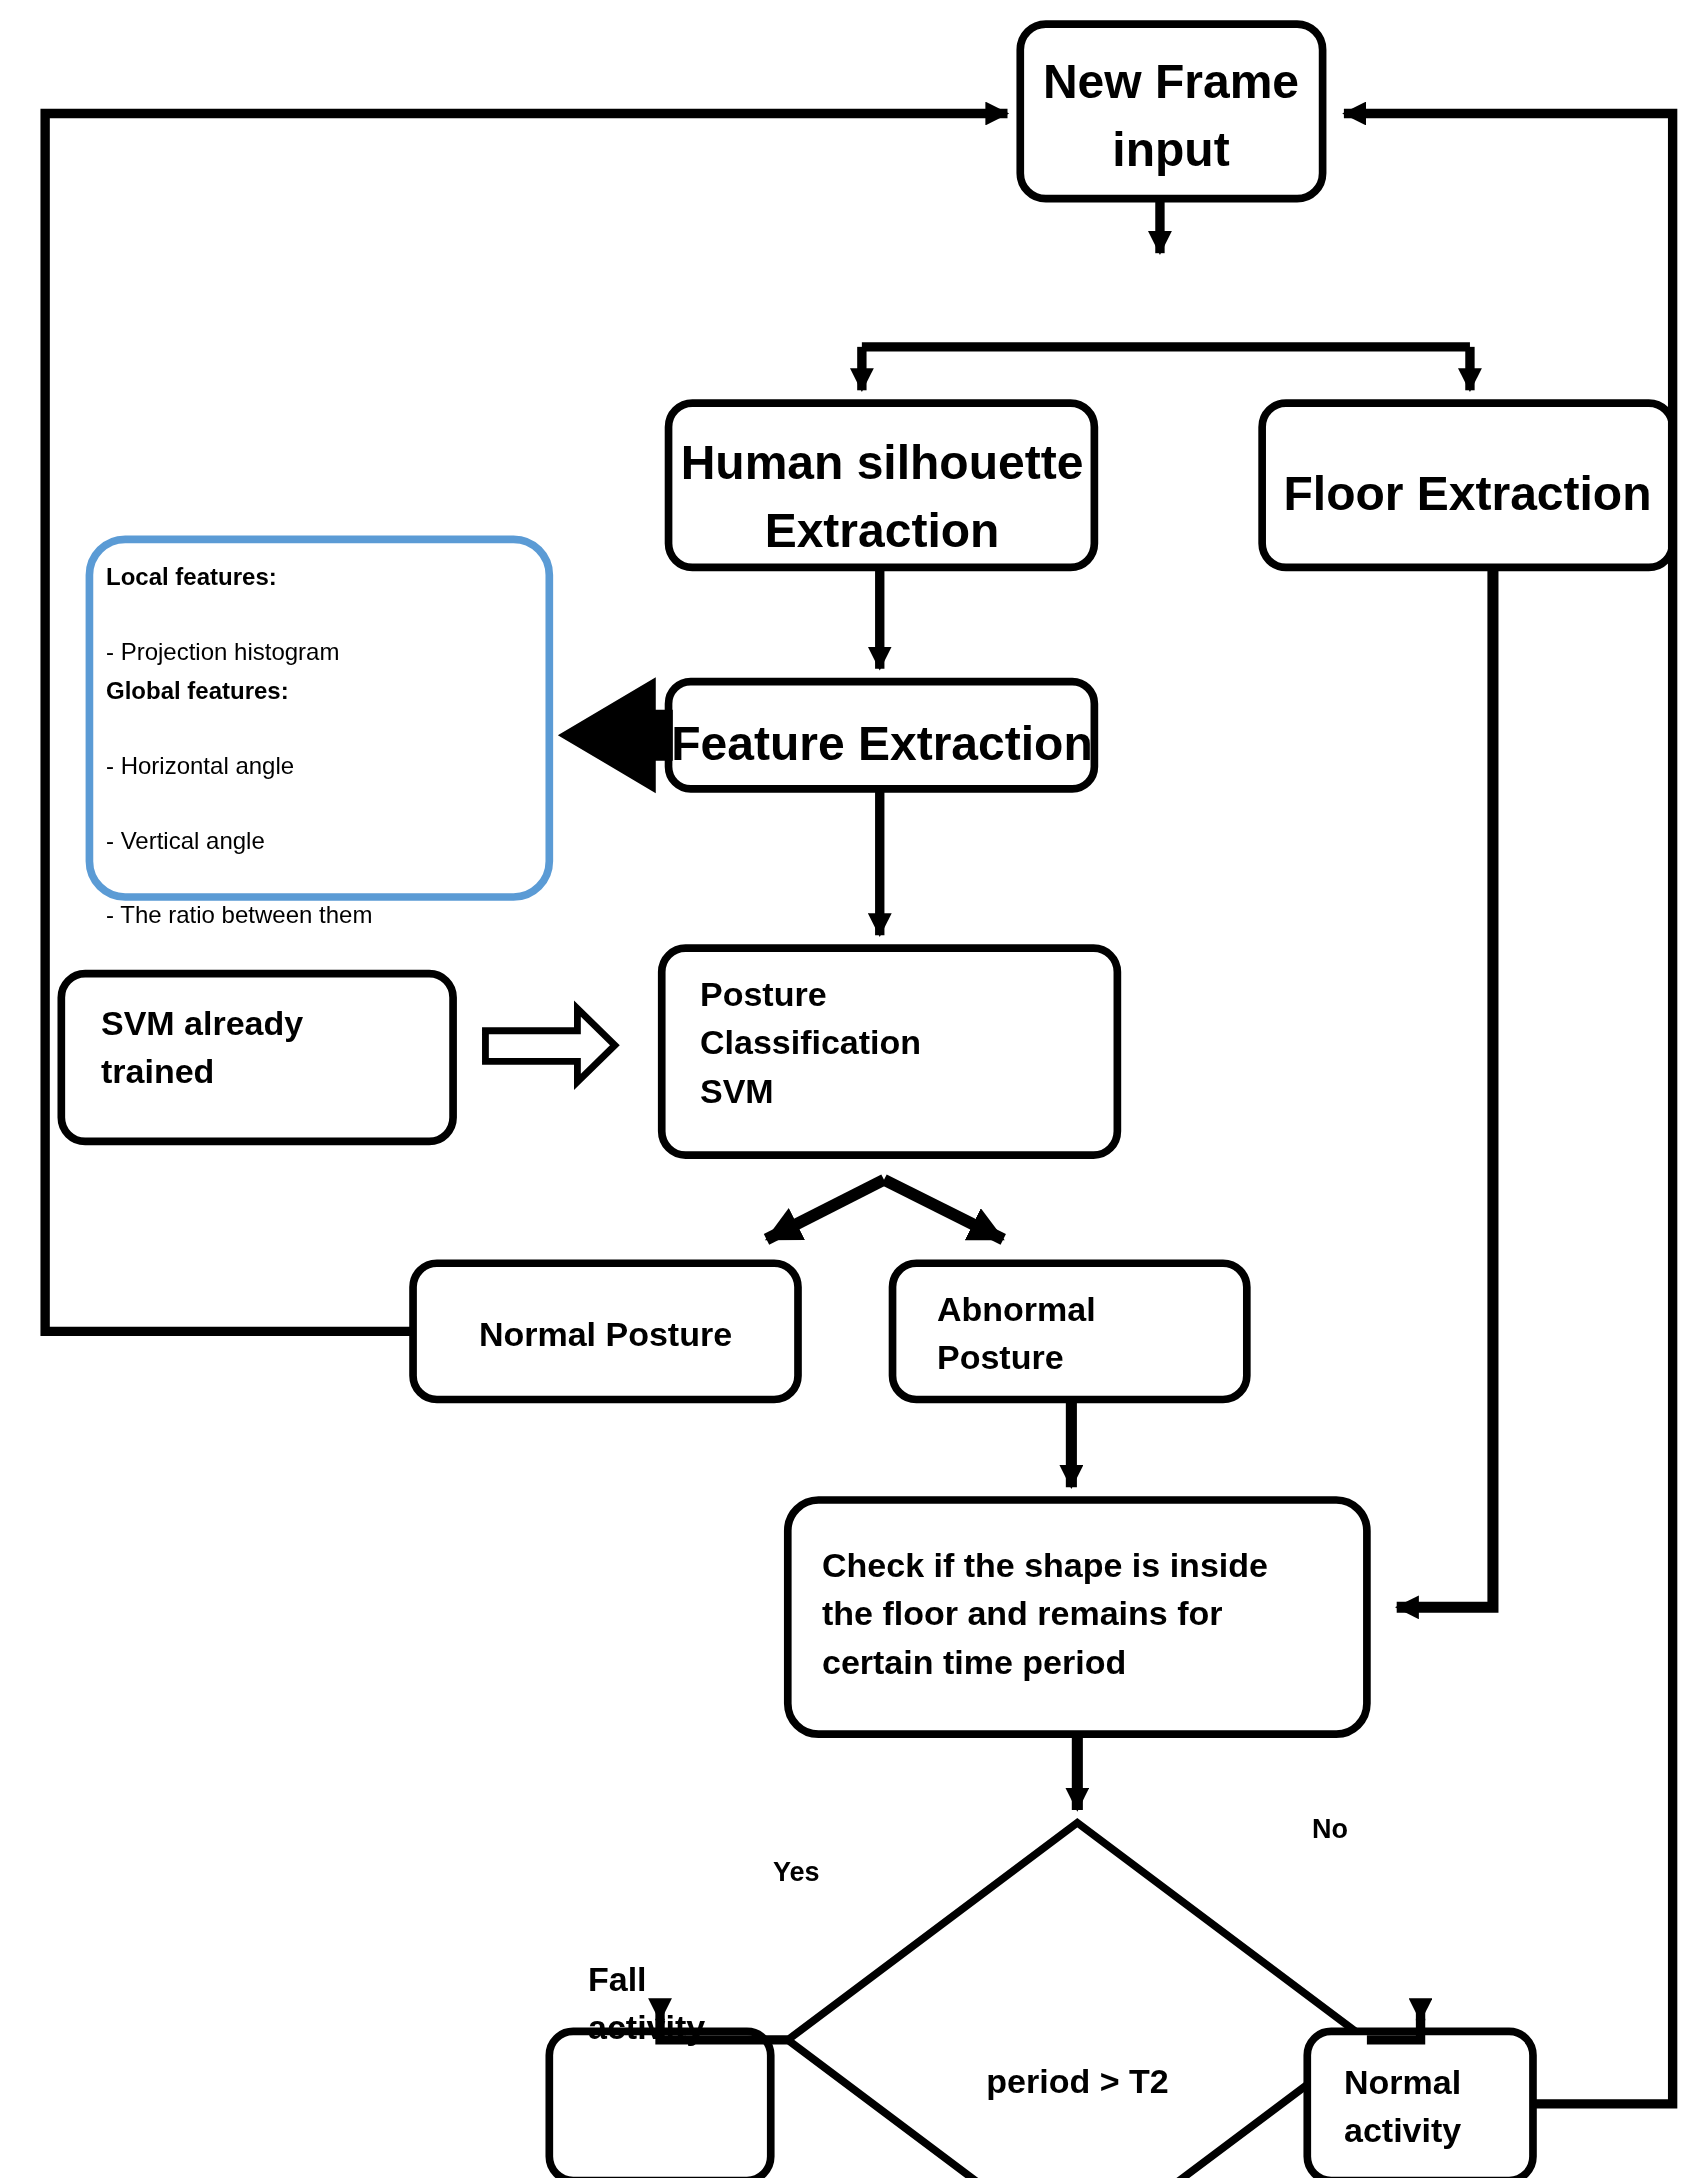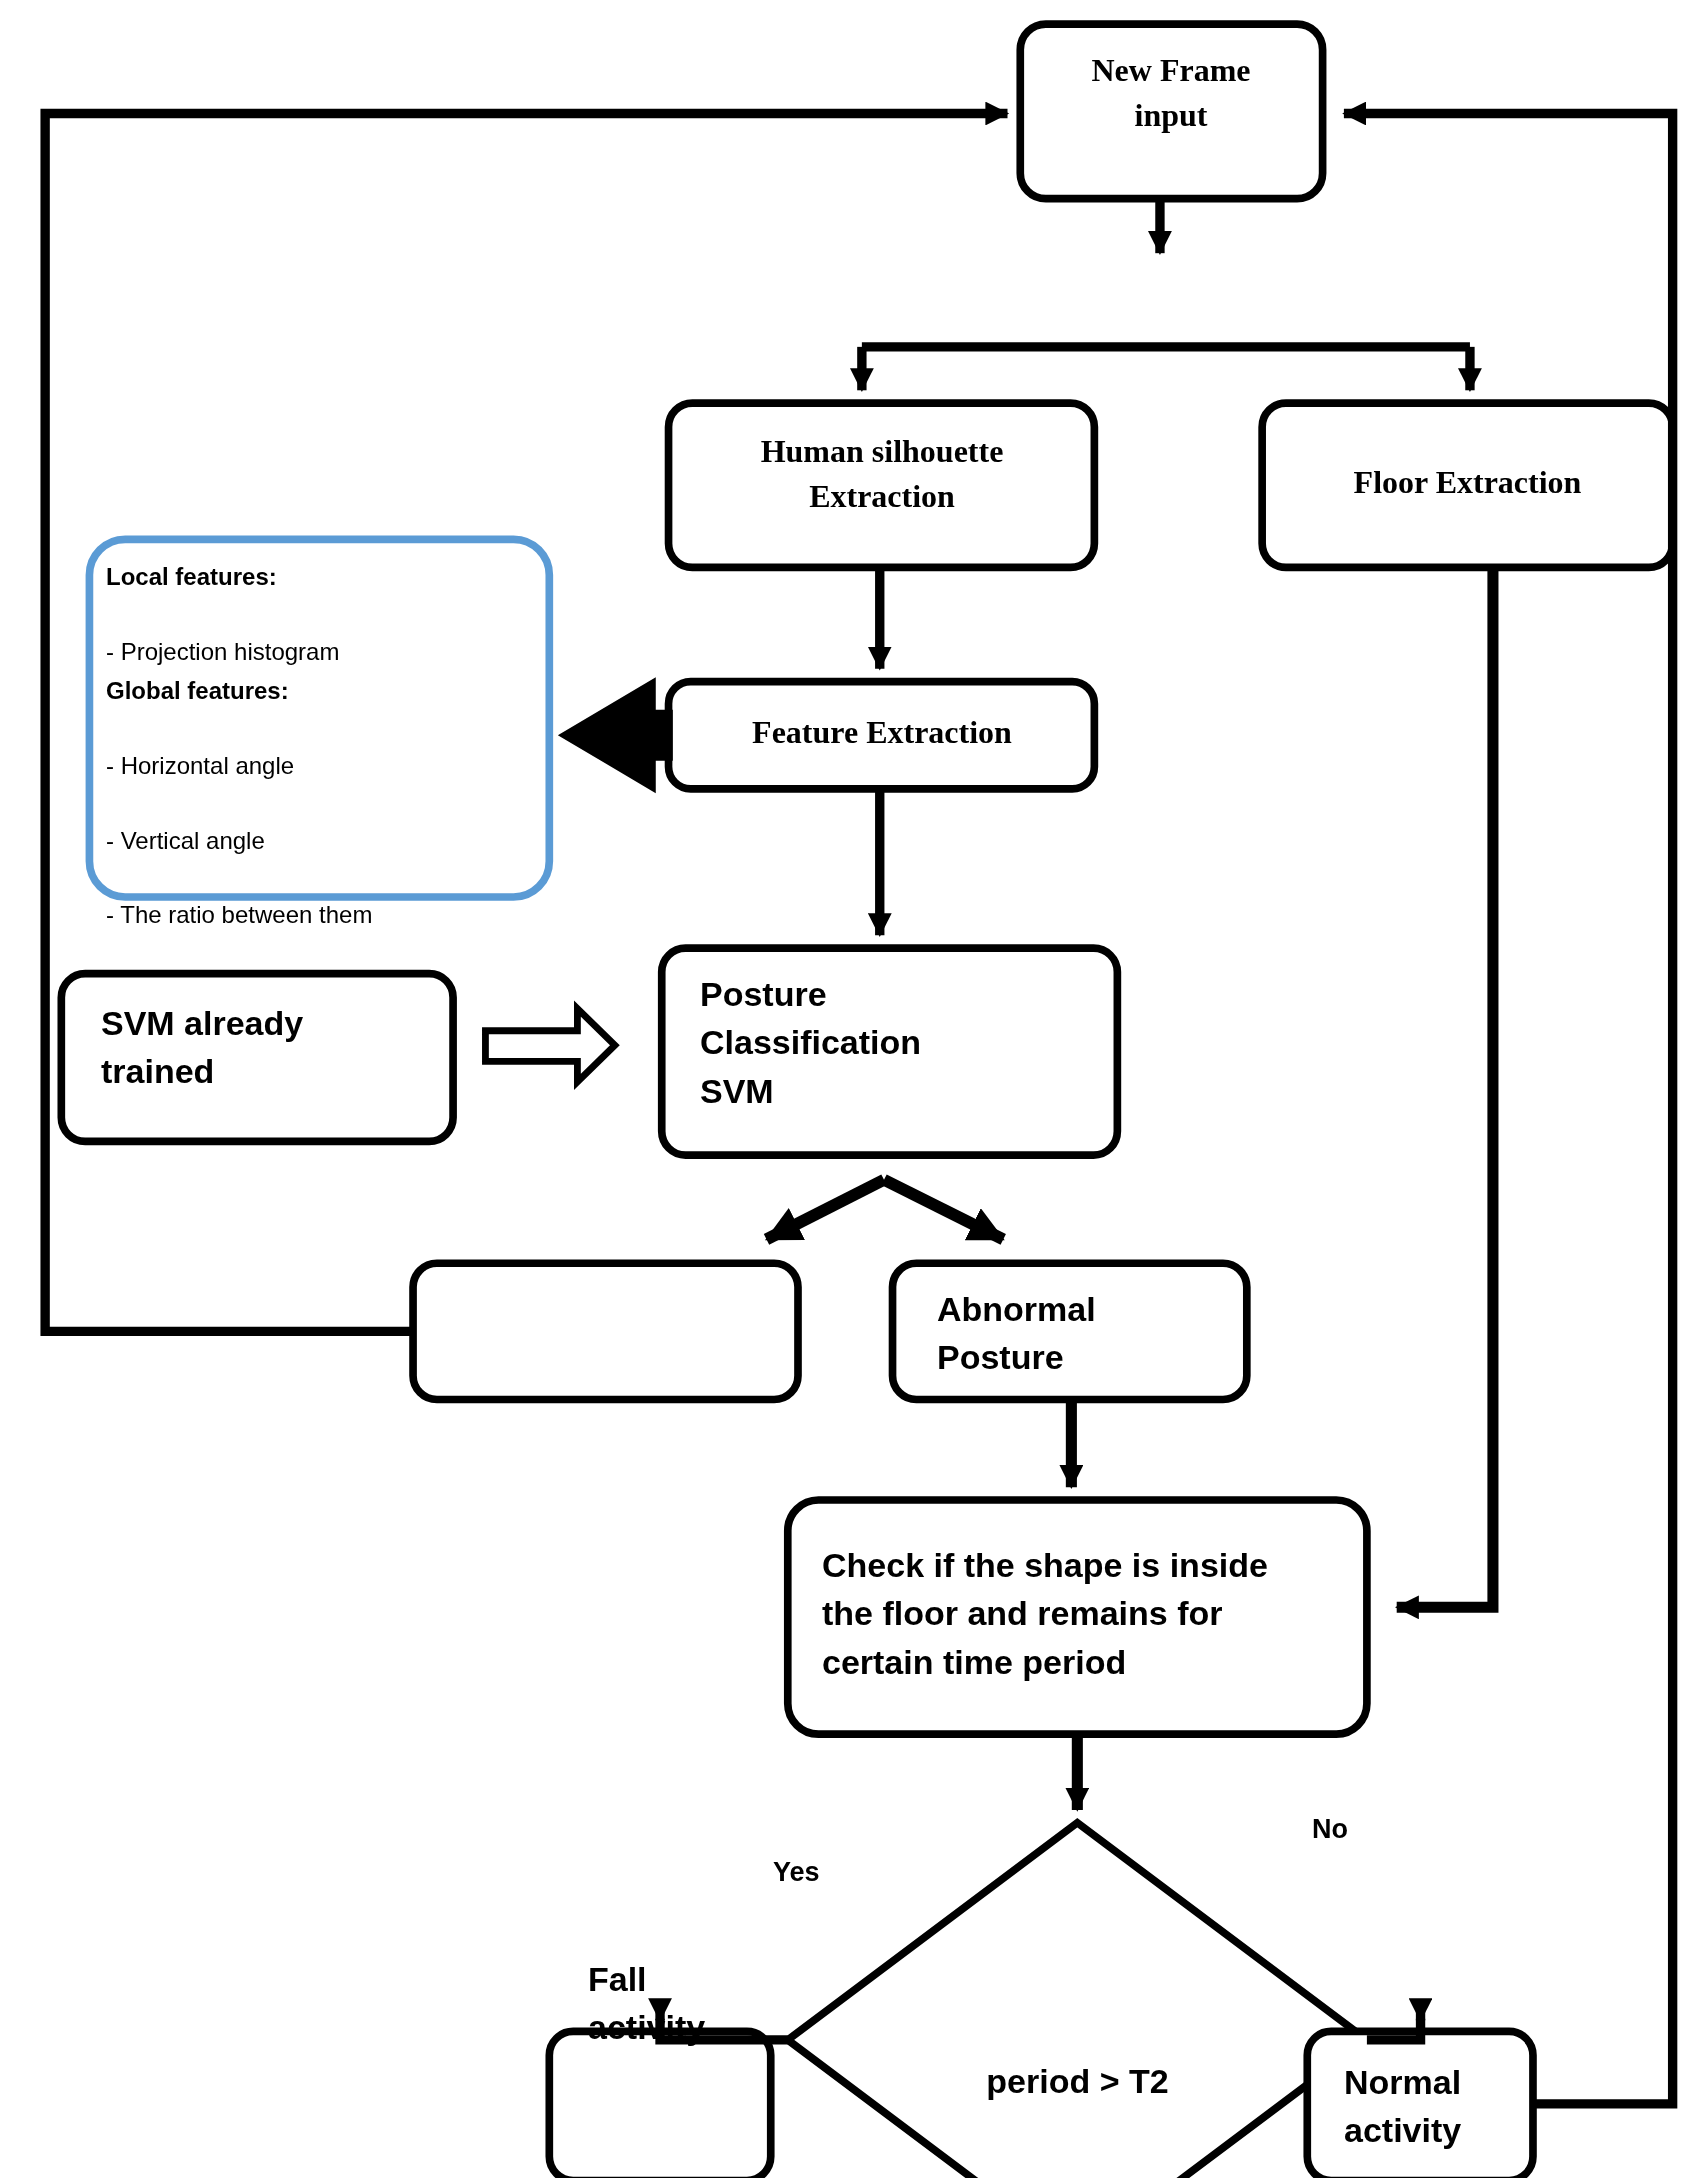--- a/index.html
+++ b/index.html
@@ -26,21 +26,21 @@
   }
   .node-text {
     position: absolute;
     font-family: "Liberation Sans", sans-serif;
     font-weight: bold;
     color: #000000;
     line-height: 1.42;
     white-space: pre-line;
     pointer-events: none;
   }
-  .fs-42 { font-size: 32px; font-family: Liberation Serif, serif; }
+  .fs-42 { font-size: 48px; }
   .fs-40 { font-size: 34px; }
   .center { text-align: center; }
   .left { text-align: left; }
   .feature-panel {
     position: absolute;
     font-family: "Liberation Sans", sans-serif;
     color: #000000;
     font-size: 24px;
     line-height: 1.62;
   }
@@ -141,20 +141,21 @@
 
   <div class="node-text fs-42 center" style="left:669px; top:710px; width:426px;">Feature Extraction</div>
 
   <div class="node-text fs-40 left" style="left:101px; top:999px; width:358px;">SVM already
 trained</div>
 
   <div class="node-text fs-40 left" style="left:700px; top:970px; width:409px;">Posture
 Classification
 SVM</div>
 
+  <div class="node-text fs-40 center" style="left:413px; top:1310px; width:385px;">Normal Posture</div>
 
   <div class="node-text fs-40 left" style="left:937px; top:1285px; width:307px;">Abnormal
 Posture</div>
 
   <div class="node-text fs-40 left" style="left:822px; top:1533px; width:528px;margin-top:8px;">Check if the shape is inside
 the floor and remains for
 certain time period</div>
 
 
   <div class="node-text fs-40 center" style="left:907px; top:2057px; width:341px;">period &gt; T2</div>

